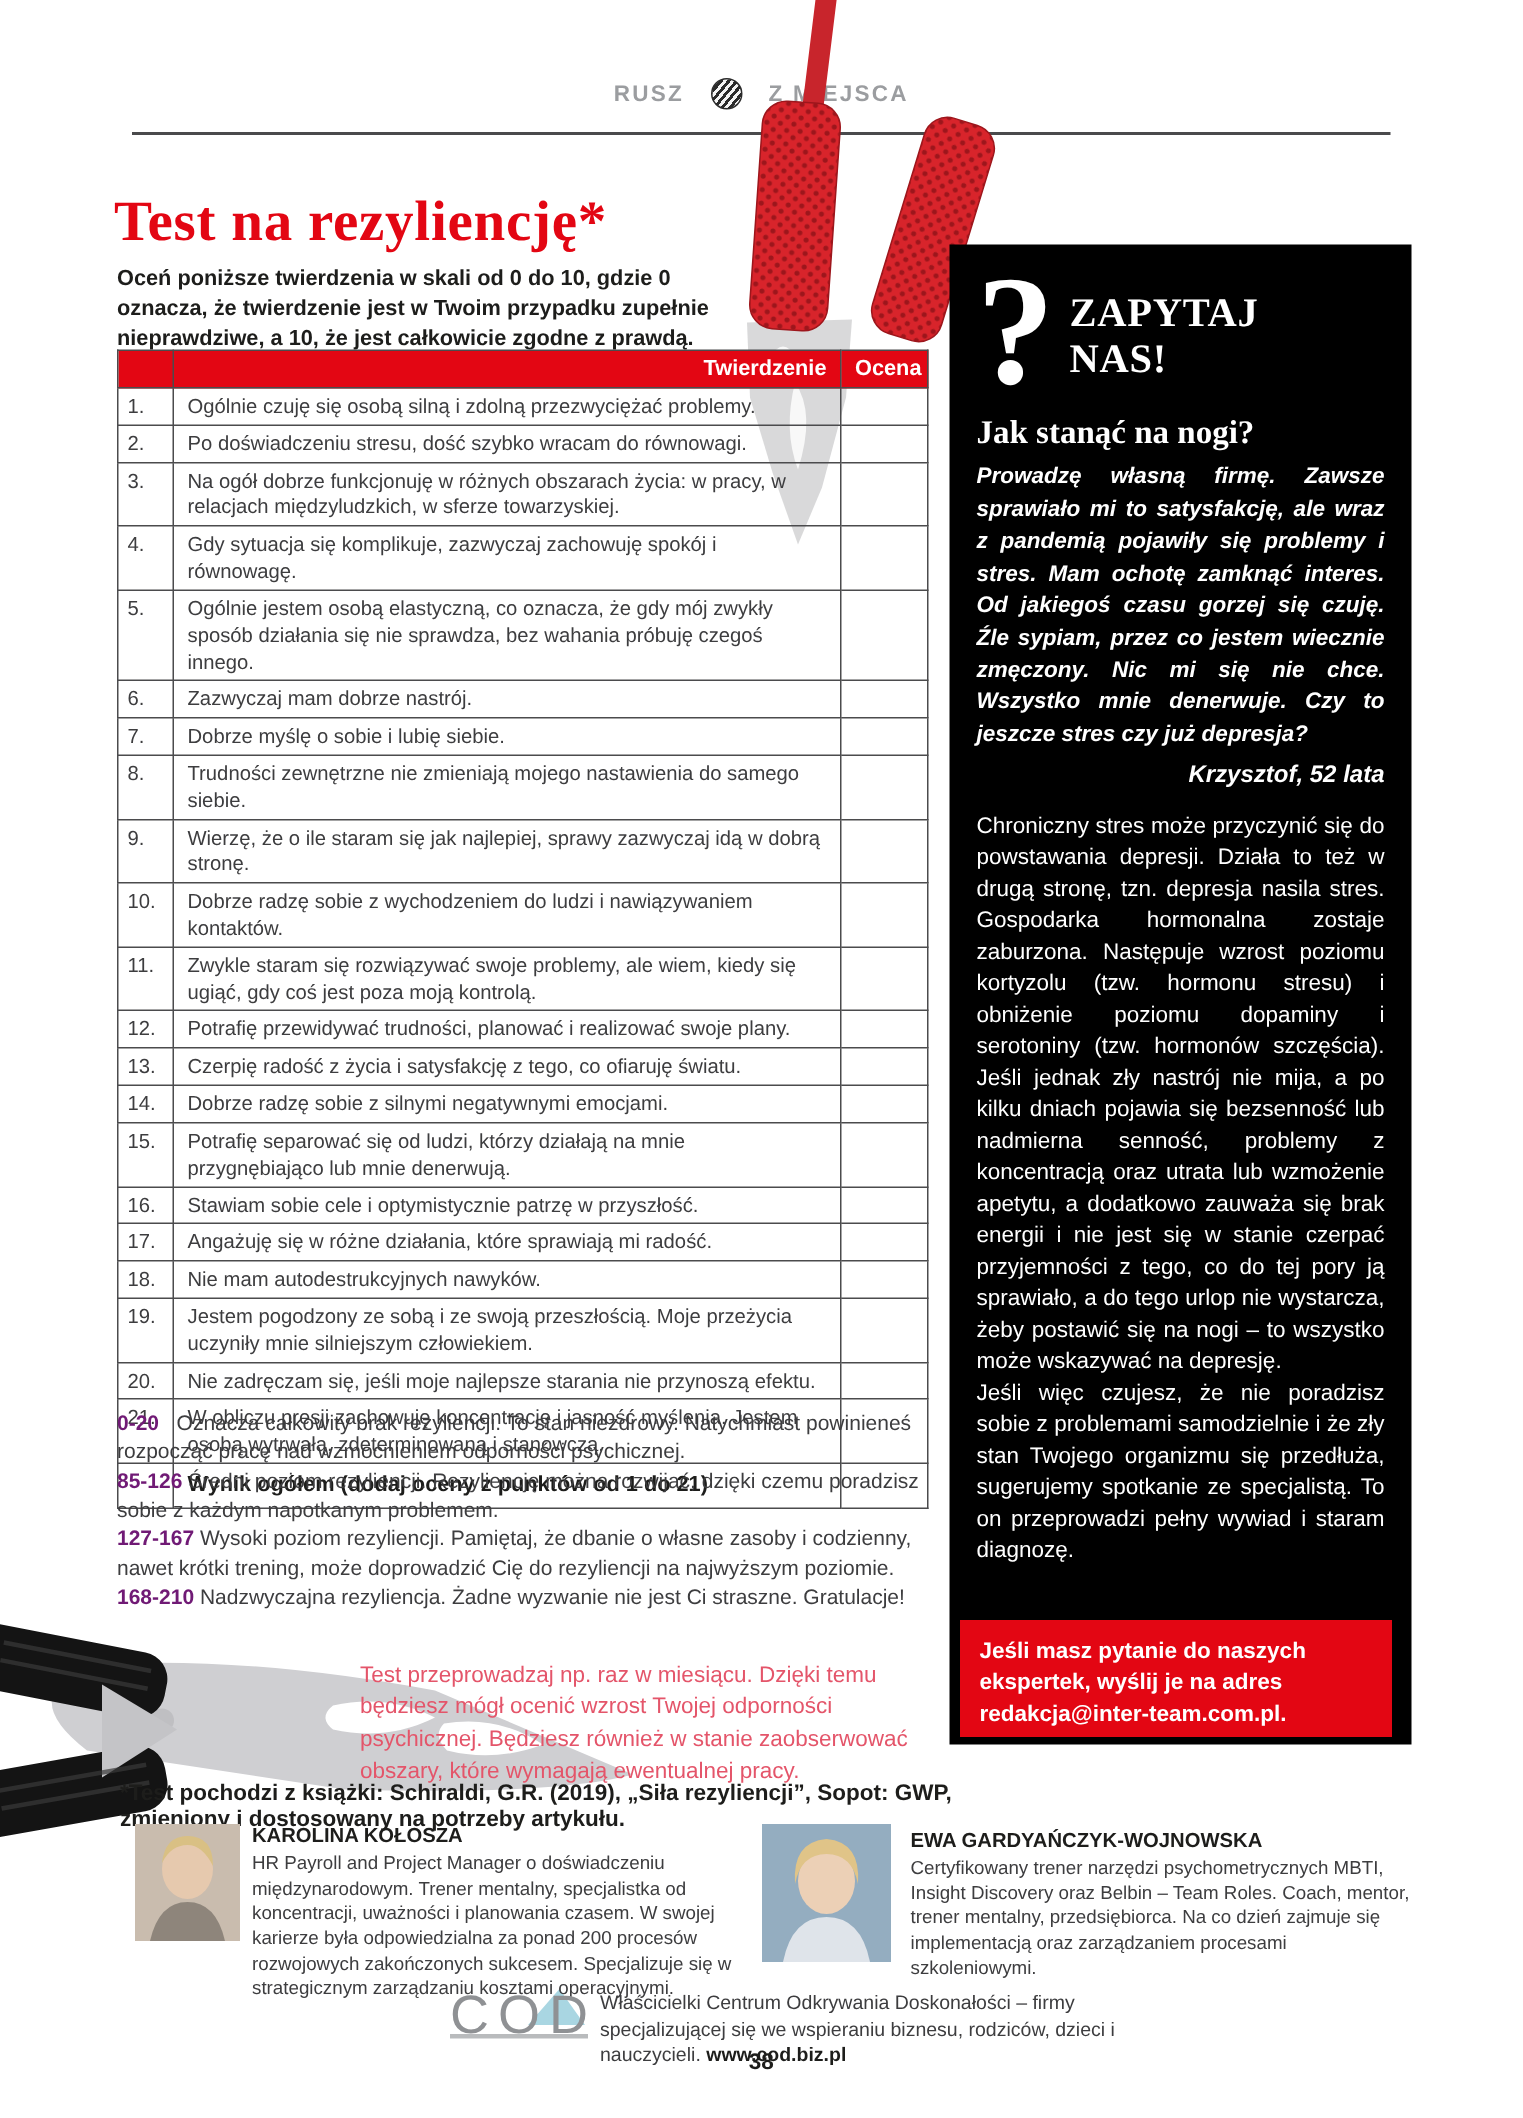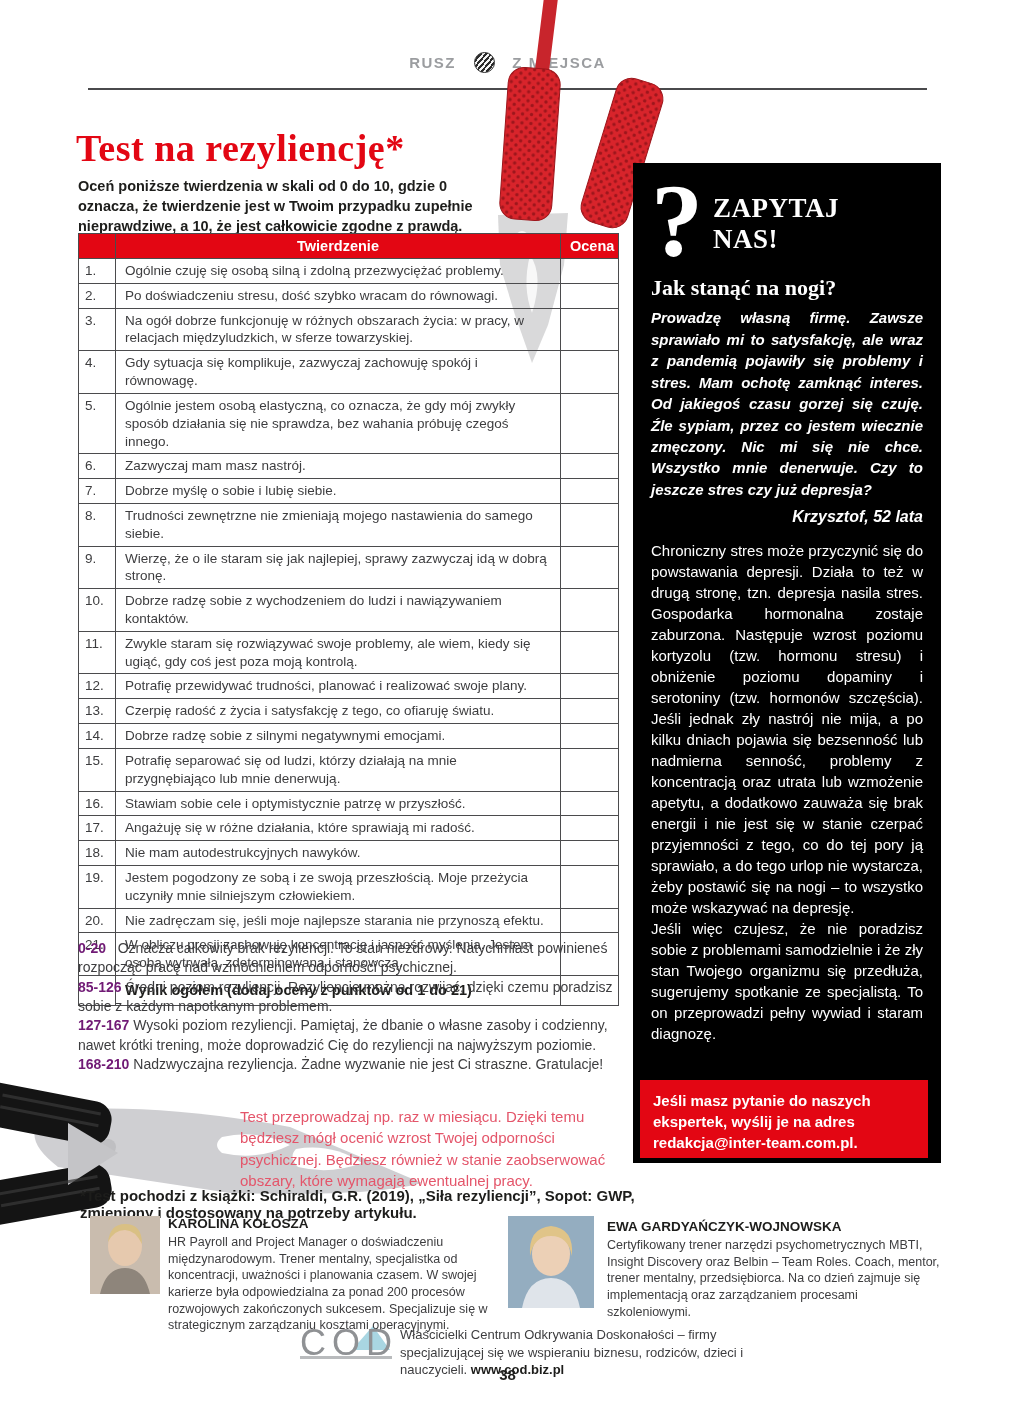--- a/index.html
+++ b/index.html
@@ -37,21 +37,21 @@
     position:absolute; left:78px; top:176px; width:432px; z-index:2;
     font-size:14.5px; font-weight:bold; color:#1d1d1b; line-height:1.38;
   }
   table.quiz {
     position:absolute; left:78px; top:233px; width:541px; z-index:2;
     border-collapse:collapse; table-layout:fixed; background:transparent;
   }
   table.quiz col.c-no { width:37px; }
   table.quiz col.c-score { width:58px; }
   table.quiz th {
-    background:#e30613; color:#ffffff; text-align:center;
+    background:#e30613; color:#ffffff; text-align:right;
     font-size:14.5px; font-weight:bold; padding:3px 9px; height:25px;
     border:1px solid #4b4b4d;
   }
   table.quiz td {
     border:1px solid #4b4b4d; font-size:13.5px; line-height:1.32;
     padding:3px 9px; vertical-align:top; color:#3d3d3f;
   }
   table.quiz td.no { padding-left:6px; }
   table.quiz tr.total td { font-weight:bold; font-size:14.5px; color:#1d1d1b; padding:5px 9px; }
   .scoring {
@@ -208,21 +208,21 @@
           <td>Gdy sytuacja się komplikuje, zazwyczaj zachowuję spokój i równowagę.</td>
           <td></td>
         </tr>
     <tr>
           <td class="no">5.</td>
           <td>Ogólnie jestem osobą elastyczną, co oznacza, że gdy mój zwykły sposób działania się nie sprawdza, bez wahania próbuję czegoś innego.</td>
           <td></td>
         </tr>
     <tr>
           <td class="no">6.</td>
-          <td>Zazwyczaj mam masz nastrój.</td>
+          <td>Zazwyczaj mam dobrze nastrój.</td>
           <td></td>
         </tr>
     <tr>
           <td class="no">7.</td>
           <td>Dobrze myślę o sobie i lubię siebie.</td>
           <td></td>
         </tr>
     <tr>
           <td class="no">8.</td>
           <td>Trudności zewnętrzne nie zmieniają mojego nastawienia do samego siebie.</td>

